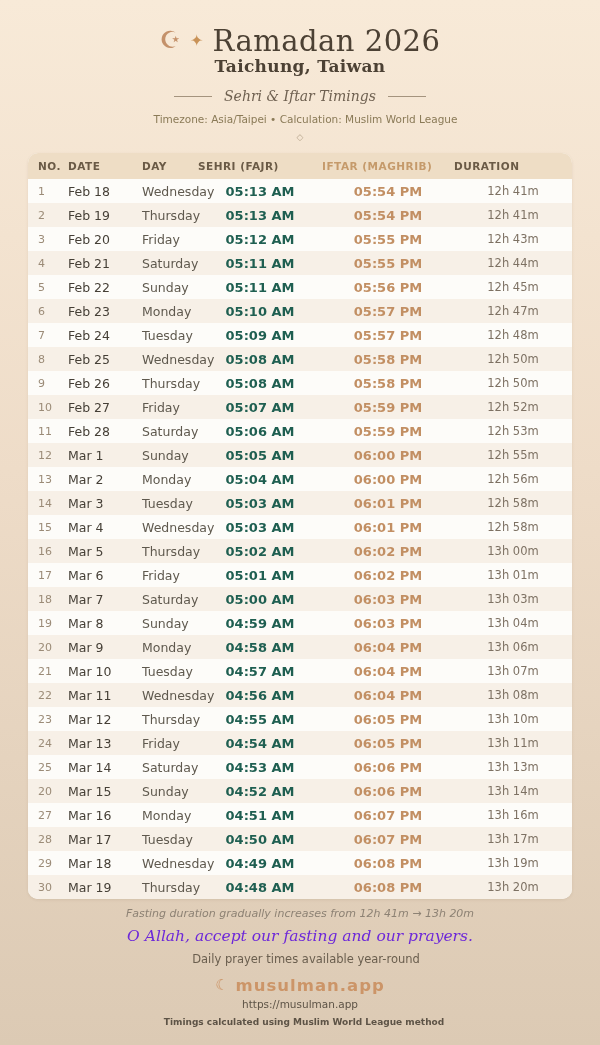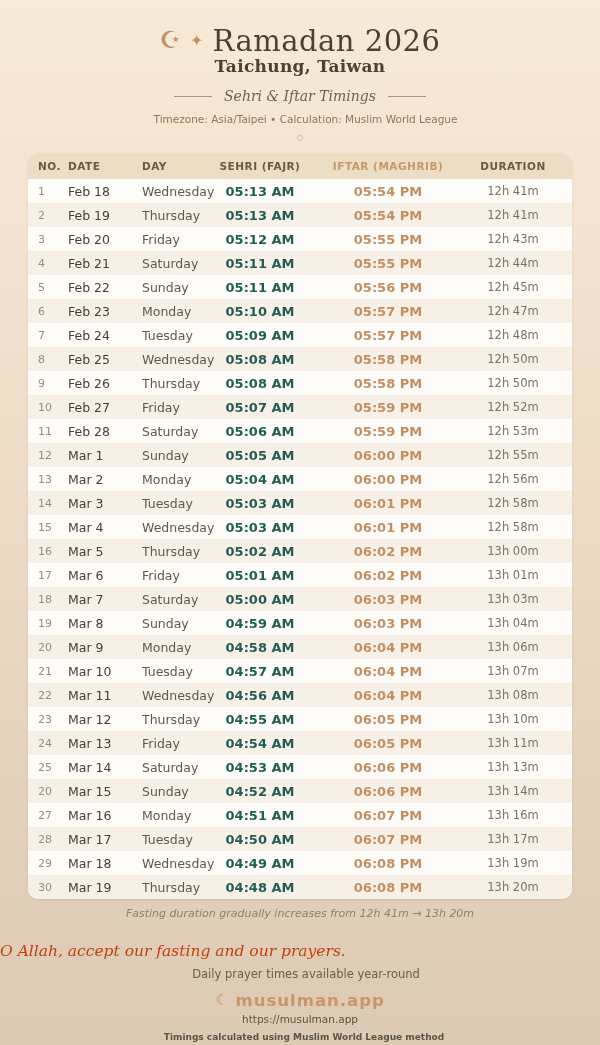--- a/index.html
+++ b/index.html
@@ -24,33 +24,33 @@
   .diamond { text-align:center; font-size:9px; color:#b9a78e; margin-top:7px; }
 
   
   .card { margin:11px 28px 4px 28px; background:#fdfcf9; border-radius:10px; overflow:hidden;
           box-shadow:0 1px 3px rgba(90,70,40,0.10); }
   .row { display:grid; grid-template-columns:30px 74px 56px 124px 132px 118px;
          padding-left:10px; height:24px; align-items:center; }
   .thead { background:#eeddc5; height:26px; }
   .thead span { font-size:10.5px; font-weight:bold; color:#6a5a46; letter-spacing:0.5px; }
   .thead .h-iftar { color:#c59a6b; }
-  .h-sehri,.h-iftar,.h-dur { text-align:center; }
+  .h-sehri,.h-iftar,.h-dur { }
   .tbody .row:nth-child(even) { background:#f7f0e7; }
   .cell { white-space:nowrap; }
   .c-no   { font-size:11px;  color:#9b8b77; }
   .c-date { font-size:12.5px; color:#453f36; }
   .c-day  { font-size:12.5px; color:#5f594e; }
   .c-sehri{ font-size:13px; font-weight:bold; color:#1f5f51; text-align:center; }
   .c-iftar{ font-size:13px; font-weight:bold; color:#c28f63; text-align:center; }
   .c-dur  { font-size:11.5px; color:#7d7163; text-align:center; }
 
   
   .note { text-align:center; font-size:11px; font-style:italic; color:#8d8274; margin-top:8px; }
-  .dua { font-family:"DejaVu Serif", serif; font-style:italic; font-size:15.5px; color:#c2410c; margin-top:22px; }
+  .dua { text-align:center; font-family:"DejaVu Serif", serif; font-style:italic; font-size:15.5px; color:#6d28d9; margin-top:7px; }
   .daily { text-align:center; font-size:11.5px; color:#6a5e4e; margin-top:7px;padding-left:12px; }
   .brand-row { display:flex; justify-content:center; align-items:center; gap:7px; margin-top:10px; }
   .brand-crescent { color:#cc9568; font-size:15px; line-height:1; }
   .brand { font-size:16.5px; font-weight:bold; color:#cc9568; letter-spacing:1px; }
   .url { text-align:center; font-size:10.5px; color:#5d5346; margin-top:3px; }
   .method { text-align:center; font-size:9px; font-weight:bold; color:#5d5346; margin-top:7px;margin-left:8px; }
 </style>
 </head>
 <body>
 

